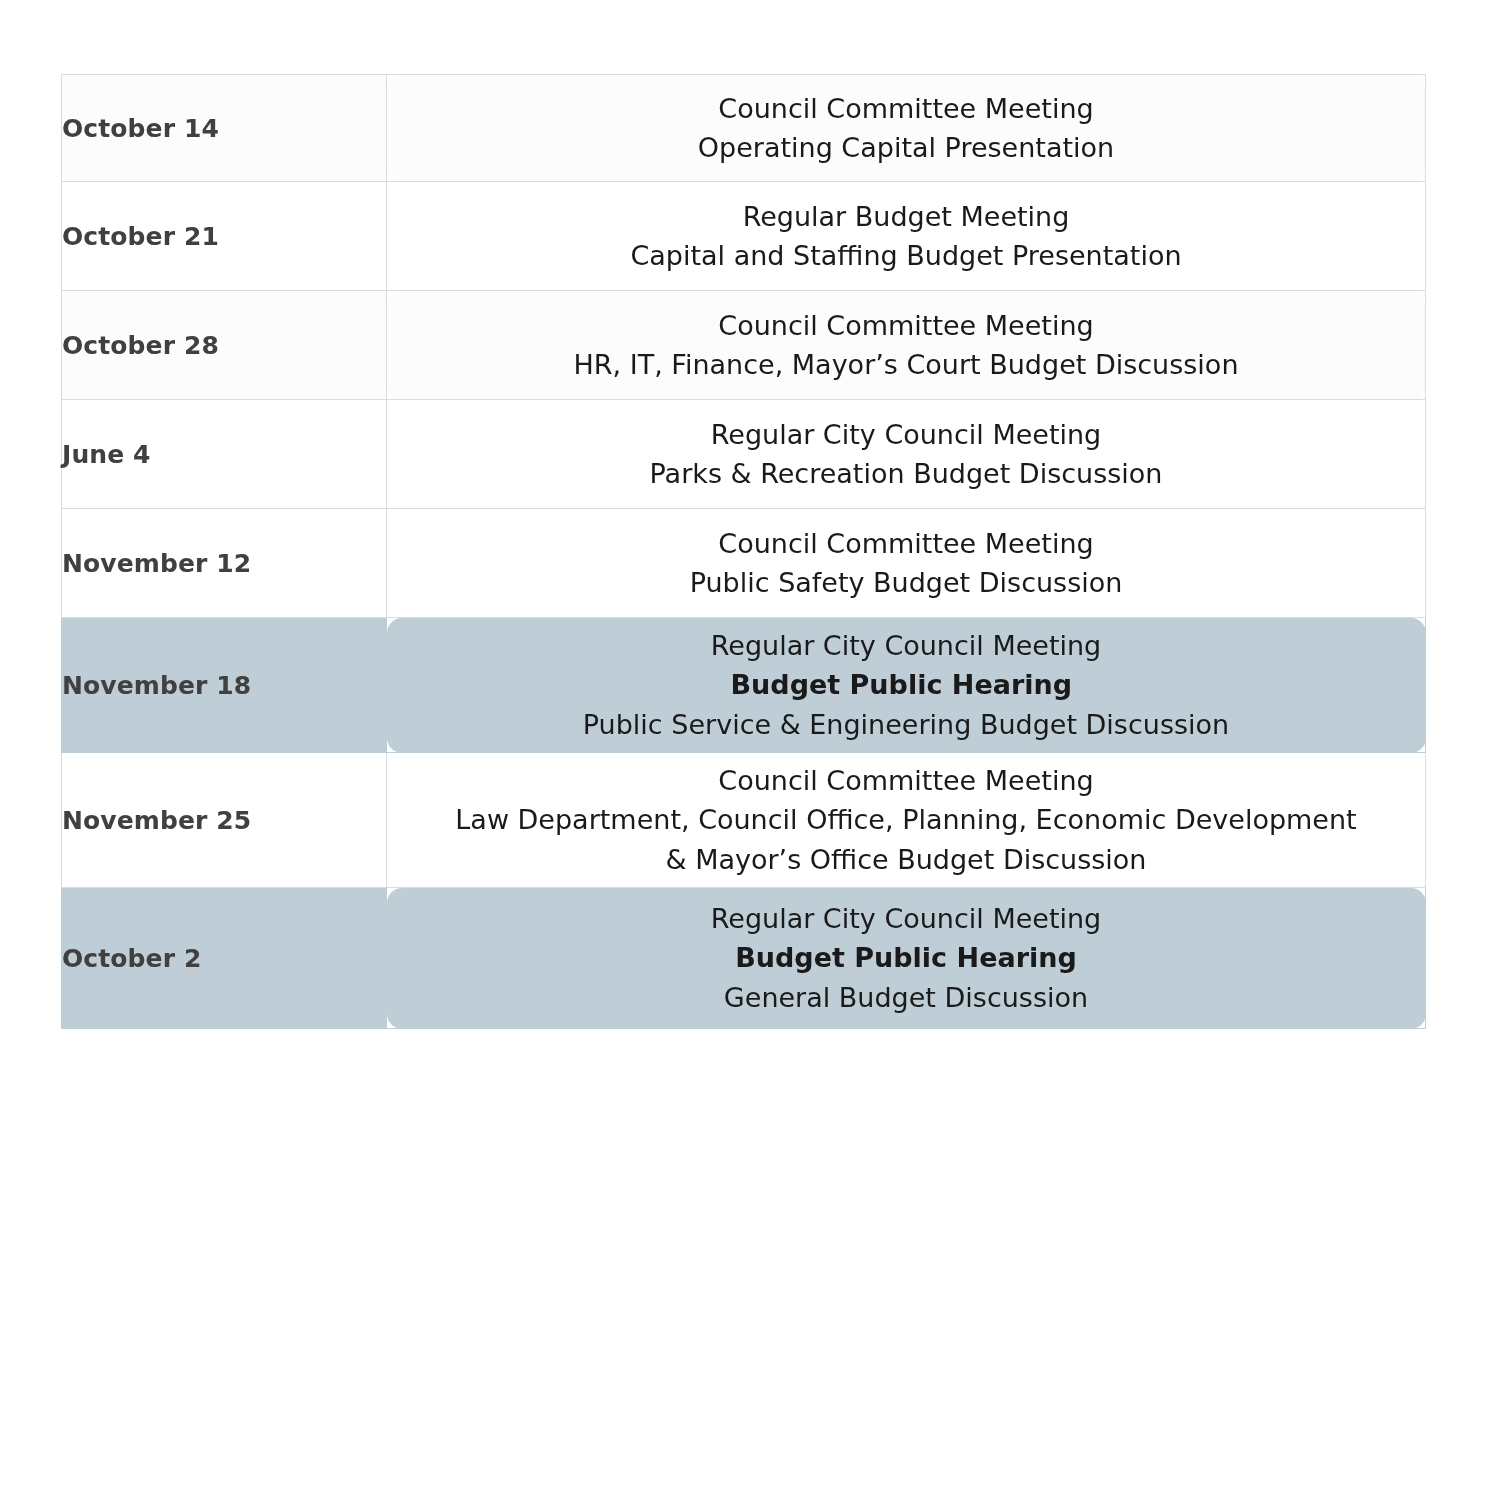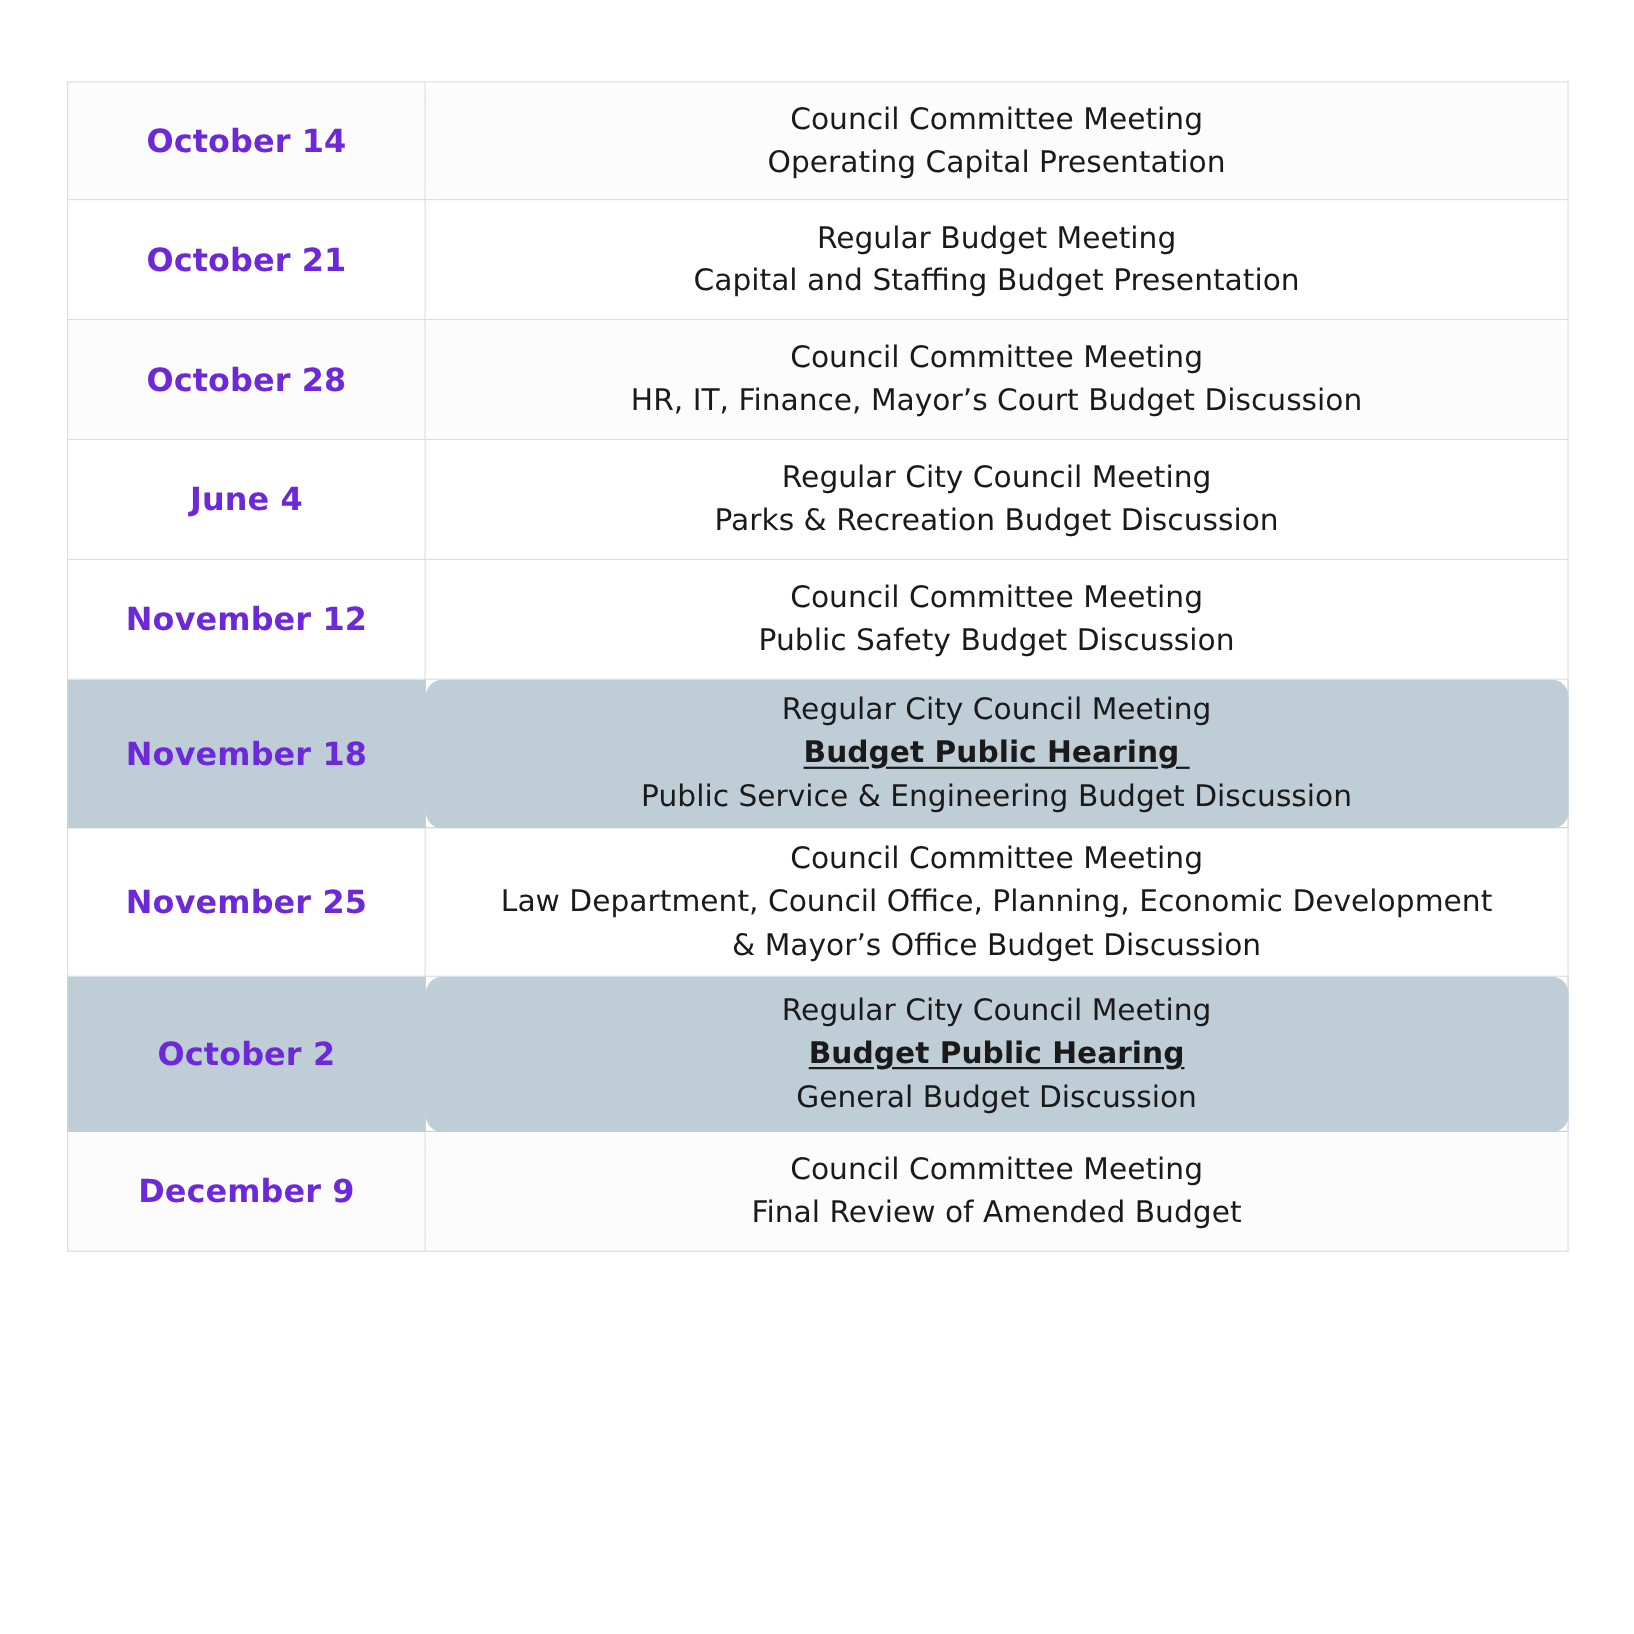--- a/index.html
+++ b/index.html
@@ -30,24 +30,24 @@
   table.schedule col.col-date { width: 325px; }
   table.schedule col.col-desc { width: 1039px; }
 
   table.schedule td {
     border: 1px solid #d6dee4;
     vertical-align: middle;
     padding: 0;
   }
 
   td.date-cell {
-    text-align: center;
+    text-align: left;
     font-weight: bold;
-    font-size: 29px;
-    color: #6d28d9;
+    font-size: 25px;
+    color: #404040;
     letter-spacing: 0.1px;
     padding: 10px 8px;
   }
 
   td.desc-cell {
     text-align: center;
     font-size: 27px;
     line-height: 1.46;
     color: #1a1a1a;
     font-weight: 400;
@@ -67,21 +67,20 @@
   tr.h-126 > td { height: 106px; }
   tr.h-128 > td { height: 108px; }
   tr.h-154 > td { height: 134px; }
   tr.h-160 > td { height: 140px; }
   tr.h-133 > td { height: 113px; }
 
   .line { display: block; }
 
   .hearing {
     font-weight: bold;
-    text-decoration: underline;
     text-underline-offset: 4px;
     white-space: pre;
   }
 </style>
 </head>
 <body>
 
 <div id="schedule-wrap">
   <table class="schedule">
     <colgroup>
@@ -150,24 +149,17 @@
 
       <tr class="bg-high h-160">
         <td class="date-cell">October 2</td>
         <td class="desc-cell">
           <span class="line">Regular City Council Meeting</span>
           <span class="line hearing">Budget Public Hearing</span>
           <span class="line">General Budget Discussion</span>
         </td>
       </tr>
 
-      <tr class="bg-tint h-128">
-        <td class="date-cell">December 9</td>
-        <td class="desc-cell">
-          <span class="line">Council Committee Meeting</span>
-          <span class="line">Final Review of Amended Budget</span>
-        </td>
-      </tr>
 
 
     </tbody>
   </table>
 </div>
 
 </body></html>

